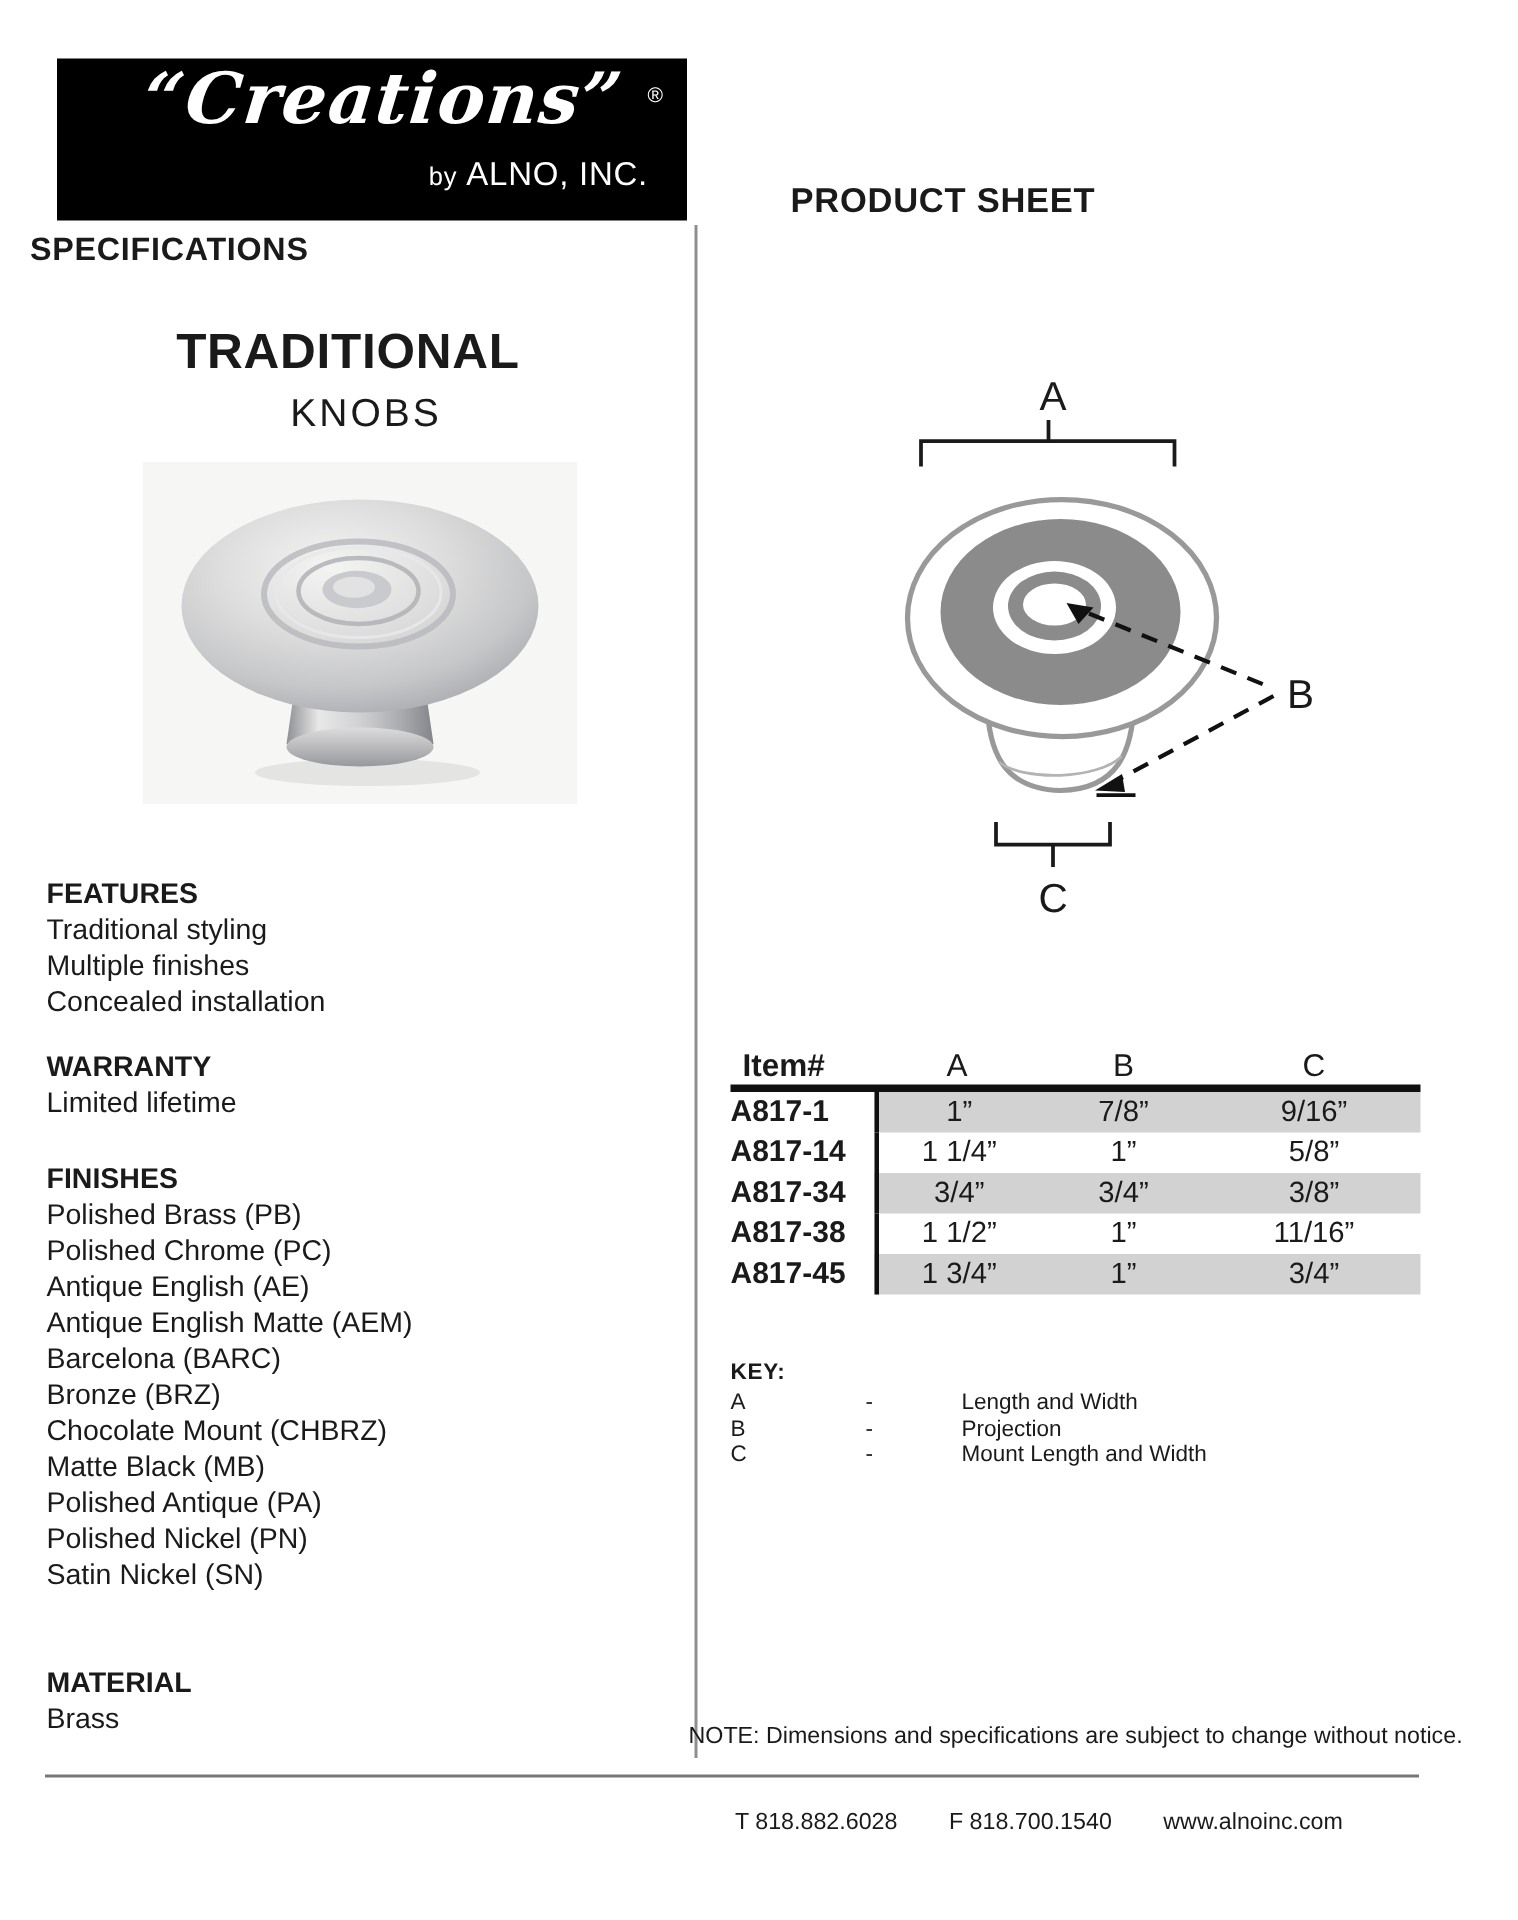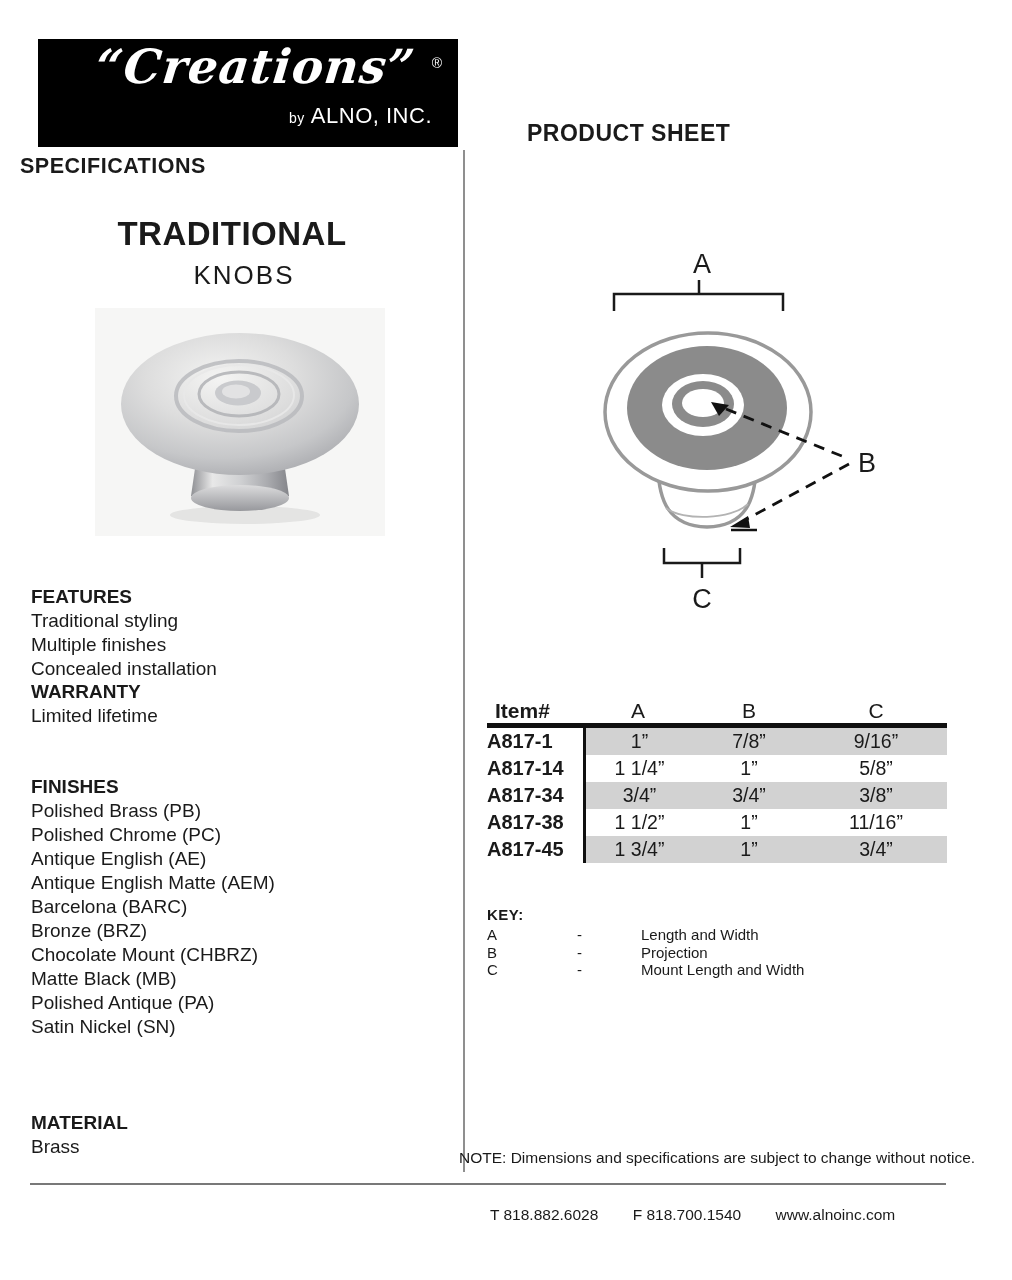--- a/index.html
+++ b/index.html
@@ -10,21 +10,21 @@
   }
   
   .logo-box { position:absolute; left:38px; top:39px; width:420px; height:108px; background:#000; }
   .brand {
     position:absolute; left:58px; top:0px; color:#fff;
     font-family:"DejaVu Serif", serif; font-style:italic; font-weight:bold;
     font-size:47px; letter-spacing:1px; transform:skewX(-6deg);
   }
   .reg-mark { position:absolute; right:16px; top:16px; color:#fff; font-size:14px; }
   .byline { position:absolute; right:26px; top:64px; color:#fff; font-size:22px; letter-spacing:0.5px; }
-  .byline .by { font-size:14px; margin-right:6px;text-align:center; }
+  .byline .by { font-size:17px; margin-right:6px;text-align:center; }
   
   .specifications { position:absolute; left:20px; top:154px; font-size:21.5px; font-weight:bold; letter-spacing:0.5px; }
   .product-sheet  { position:absolute; left:527px; top:120px; font-size:23px; font-weight:bold; letter-spacing:0.5px; }
   .divider-v { position:absolute; left:463px; top:150px; width:2px; height:1022px; background:#8f8f8f; }
   
   .title-family { position:absolute; left:0; top:215px; width:464px; text-align:center; font-size:33px; font-weight:bold; letter-spacing:0.5px; }
   .title-type   { position:absolute; left:0; top:260px; width:464px; text-align:center; font-size:26px; letter-spacing:2px;padding-left:12px; }
   .photo { position:absolute; left:95px; top:308px; width:290px; height:228px; }
   .spec-block { position:absolute; left:31px; }
   .spec-heading { font-weight:bold; font-size:19px; line-height:24px; }
@@ -113,39 +113,40 @@
 
   <div class="spec-block" style="top:585px">
     <div class="spec-heading">FEATURES</div>
     <ul class="spec-list">
       <li>Traditional styling</li>
       <li>Multiple finishes</li>
       <li>Concealed installation</li>
     </ul>
   </div>
 
-  <div class="spec-block" style="top:680px">
+  <div class="spec-block" style="top:700px">
     <div class="spec-heading">WARRANTY</div>
     <ul class="spec-list">
       <li>Limited lifetime</li>
     </ul>
   </div>
 
   <div class="spec-block" style="top:775px">
     <div class="spec-heading">FINISHES</div>
     <ul class="spec-list">
       <li>Polished Brass (PB)</li>
       <li>Polished Chrome (PC)</li>
       <li>Antique English (AE)</li>
       <li>Antique English Matte (AEM)</li>
       <li>Barcelona (BARC)</li>
       <li>Bronze (BRZ)</li>
       <li>Chocolate Mount (CHBRZ)</li>
       <li>Matte Black (MB)</li>
       <li>Polished Antique (PA)</li>
+      <li>Polished Nickel (PN)</li>
       <li>Satin Nickel (SN)</li>
     </ul>
   </div>
 
   <div class="spec-block" style="top:1111px">
     <div class="spec-heading">MATERIAL</div>
     <ul class="spec-list">
       <li>Brass</li>
     </ul>
   </div>

